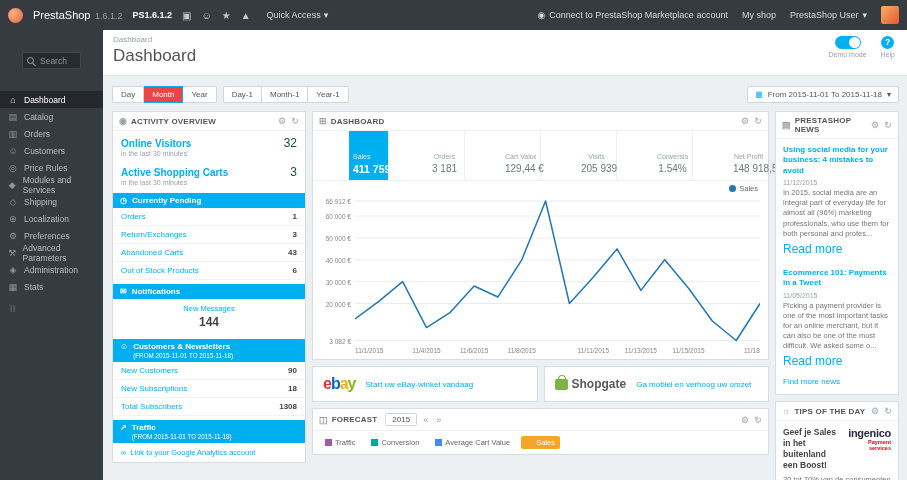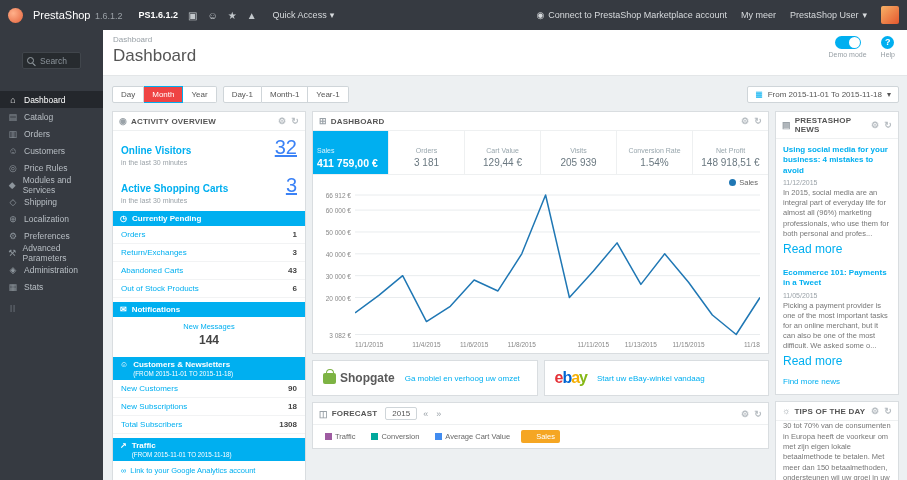--- a/index.html
+++ b/index.html
@@ -7,21 +7,21 @@
   body { position:relative; overflow:hidden; background:#edf0f2; color:#555;
          font-family:"Liberation Sans", sans-serif; }
 
   
   .topbar { position:absolute; top:0; left:0; width:907px; height:30px; background:#363a41;
             display:flex; align-items:center; padding:0 8px; gap:10px; font-size:9px; color:#d7dadd; z-index:9; }
   .logo-dot { width:15px; height:15px; border-radius:50%;
               background:radial-gradient(circle at 35% 35%, #ffb08a, #e4633c); flex:0 0 auto; }
   .logo-text { color:#fff; font-size:11px; }
   .logo-ver { color:#9aa0a6; font-size:9px; margin-left:2px; }
-  .shop-name { color:#fff; font-weight:bold; margin-left:6px; }
+  .shop-name { color:#fff; font-weight:bold; }
   .tb-icon { color:#c3c8cc; font-size:10px; cursor:pointer; }
   .quick-access { margin-left:6px; cursor:pointer; display:flex; gap:3px; align-items:flex-end; }
   .topbar-right { margin-left:auto; display:flex; align-items:center; gap:14px; }
   .tb-link { cursor:pointer; display:flex; align-items:center; gap:4px; }
   .avatar { width:18px; height:18px; border-radius:2px;
             background:linear-gradient(135deg,#f7b267,#e4572e); }
 
   
   .sidebar { position:absolute; top:30px; left:0; width:103px; bottom:0; background:#363a41; font-size:8.5px; }
   .search-wrap { margin:22px; position:relative; }
@@ -74,39 +74,39 @@
                 border-bottom:1px solid #eef0f1; font-size:8px; font-weight:bold; color:#555;
                 text-transform:uppercase; letter-spacing:.2px; }
   .ph-icon { color:#9aa2a8; font-size:9px; }
   .ph-tools { margin-left:auto; display:flex; gap:5px; color:#b6bcc1; font-size:9px; }
   .ph-tools span { cursor:pointer; }
 
   
   .visitor-row { padding:5px 8px 3px; }
   .v-line { display:flex; justify-content:space-between; align-items:baseline; }
   .v-label { color:#00aff0; font-size:10px; font-weight:bold; }
-  .v-value { color:#3b82f6; font-size:20px;text-decoration:underline; }
+  .v-value { color:#14532d; font-size:12px; }
   .v-sub { font-size:7px; color:#9aa2a8; }
   .sec-bar { background:#00aff0; color:#fff; font-size:8px; font-weight:bold;
              padding:3px 7px; display:flex; gap:5px; align-items:flex-start; margin-top:4px; }
   .sec-icon { font-size:8px; flex:0 0 auto; }
   .sec-sub { display:block; font-weight:normal; font-size:6.3px; margin-top:1px; }
   .a-row { display:flex; justify-content:space-between; padding:4px 8px; border-bottom:1px solid #f2f3f4; font-size:8px; }
   .a-link { color:#00aff0; cursor:pointer; }
   .a-val { color:#444; font-weight:bold; }
   .notif-cols { display:flex; text-align:center; }
   .notif-col { flex:1; padding:5px 4px 6px; cursor:pointer; }
   .notif-col + .notif-col { border-left:1px solid #f2f3f4; }
   .n-label { color:#00aff0; font-size:7.5px; }
   .n-val { font-size:12px; color:#444; font-weight:bold; margin-top:2px; }
   .ga-link { padding:5px 8px; font-size:7.5px; color:#00aff0; display:flex; gap:4px; align-items:center; cursor:pointer; }
 
   
   .kpi-row { display:flex; border-bottom:1px solid #eef0f1; }
-  .kpi { flex:1; padding:16px 4px 5px; text-align:center; border-right:1px solid #eef0f1; cursor:pointer; min-width:0; }
+  .kpi { flex:1; padding:22px 4px 5px; text-align:center; border-right:1px solid #eef0f1; cursor:pointer; min-width:0;margin-left:36px; }
   .kpi:last-child { border-right:none; }
   .k-label { font-size:7px; color:#98a6ad; white-space:nowrap; overflow:hidden; }
   .k-val { font-size:10px; color:#6a7880; margin-top:3px; white-space:nowrap; }
   .kpi.active { background:#00aff0; text-align:left; }
   .kpi.active .k-label { color:#d6f1fc; }
   .kpi.active .k-val { color:#fff; font-weight:bold; font-size:10.5px; }
   .chart-wrap { position:relative; padding:14px 8px 2px 6px; }
   .legend { position:absolute; top:3px; right:10px; font-size:7.5px; color:#666;
             display:flex; align-items:center; gap:3px; cursor:pointer; }
   .legend-dot { width:7px; height:7px; border-radius:50%; background:#1f77b4; }
@@ -171,21 +171,21 @@
   <span class="tb-icon">▲</span>
   <span class="quick-access">
     <span>Quick Access</span>
     <span>▾</span>
   </span>
   <div class="topbar-right">
     <span class="tb-link">
       <span>◉</span>
       <span>Connect to PrestaShop Marketplace account</span>
     </span>
-    <span class="tb-link">My meer</span>
+    <span class="tb-link">My shop</span>
     <span class="tb-link">
       <span>PrestaShop User</span>
       <span>▾</span>
     </span>
     <span class="avatar"></span>
   </div>
 </div>
 
 <div class="sidebar">
   <div class="search-wrap">
@@ -443,31 +443,31 @@
               <div class="x-label" style="left: 58.8235%;">11/11/2015</div>
               <div class="x-label" style="left: 70.5882%;">11/13/2015</div>
               <div class="x-label" style="left: 82.3529%;">11/15/2015</div>
               <div class="x-label" style="left: 100%;">11/18/2015</div>
             </div>
         </div>
       </div>
 
       <div class="promo-row">
         <div class="promo">
+          <span class="ebay-logo">
+            <span style="color: rgb(229, 50, 56);">e</span><span style="color: rgb(0, 100, 210);">b</span><span style="color: rgb(245, 175, 2);">a</span><span style="color: rgb(134, 184, 23);">y</span>
+          </span>
+          <span class="promo-link">Start uw eBay-winkel vandaag</span>
+        </div>
+        <div class="promo">
           <span class="sg-logo">
             <span class="sg-bag"></span>
             <span class="sg-text">Shopgate</span>
           </span>
           <span class="promo-link">Ga mobiel en verhoog uw omzet</span>
-        </div>
-        <div class="promo">
-          <span class="ebay-logo">
-            <span style="color: rgb(229, 50, 56);">e</span><span style="color: rgb(0, 100, 210);">b</span><span style="color: rgb(245, 175, 2);">a</span><span style="color: rgb(134, 184, 23);">y</span>
-          </span>
-          <span class="promo-link">Start uw eBay-winkel vandaag</span>
         </div>
       </div>
 
       <div class="panel">
         <div class="panel-head">
           <span class="ph-icon">◫</span>
           <span>FORECAST</span>
           <button class="year-btn">2015</button>
           <span class="arrow-btn">«</span>
           <span class="arrow-btn">»</span>
@@ -524,18 +524,25 @@
 
       <div class="panel">
         <div class="panel-head">
           <span class="ph-icon">☼</span>
           <span>TIPS OF THE DAY</span>
           <span class="ph-tools">
             <span>⚙</span>
             <span>↻</span>
           </span>
         </div>
+        <div class="tips-top">
+          <div class="tips-headline">Geef je Sales in het buitenland een Boost!</div>
+          <div class="ingenico">
+            <div class="ing-name">ingenico</div>
+            <div class="ing-sub">Payment services</div>
+          </div>
+        </div>
         <div class="tips-body">30 tot 70% van de consumenten in Europa heeft de voorkeur om met zijn eigen lokale betaalmethode te betalen. Met meer dan 150 betaalmethoden, ondersteunen wij uw groei in uw omzet en daar buiten. En zelfs beter: u kunt de belangrijkste betaalmethoden activeren met een...</div>
       </div>
     </div>
 
   </div>
 </div>
 
 </body></html>

